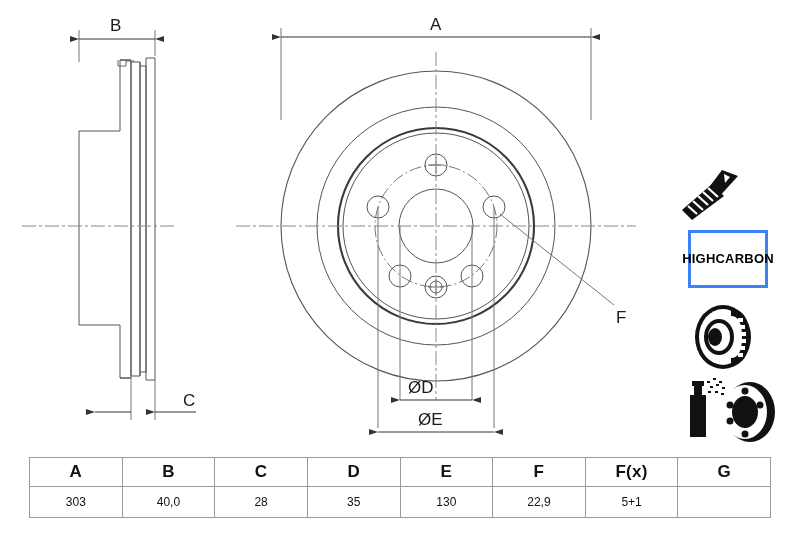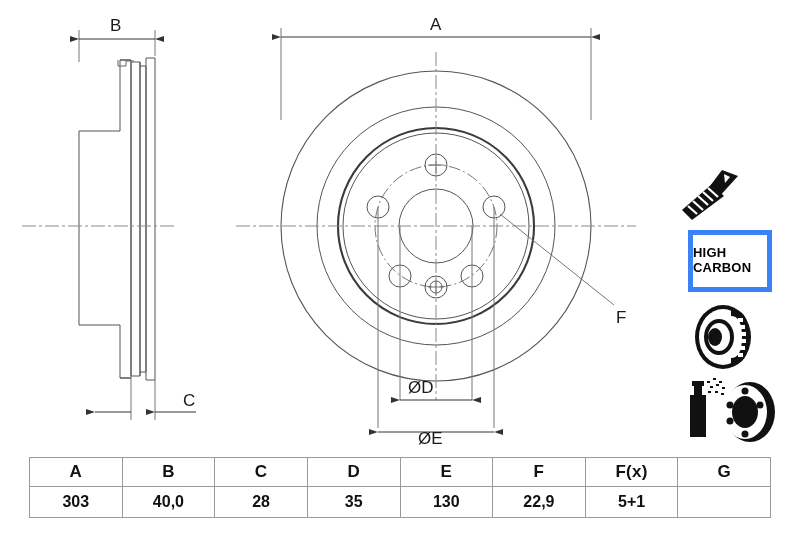--- a/index.html
+++ b/index.html
@@ -41,42 +41,42 @@
     color: #111111;
   }
   .spec-table tr.head td {
     height: 26px;
     font-size: 17px;
     font-weight: bold;
     letter-spacing: .3px;
   }
   .spec-table tr.vals td {
     height: 28px;
-    font-size: 16px;
-    font-weight: bold;
+    font-size: 12px;
+    font-weight: normal;
   }
   
   .icon-col {
     position: absolute;
     left: 672px;
     top: 160px;
     width: 120px;
     height: 290px;
   }
   .hc-box {
     position: absolute;
     left: 16px;
     top: 70px;
     width: 74px;
     height: 52px;
-    border: 5px solid #3b82f6;
+    border: 3px solid #3b82f6;
     background: #ffffff;
     display: flex;
-    flex-direction: column;
-    align-items: flex-start;
+    flex-direction: row;
+    align-items: center;
     justify-content: center;
     line-height: 1.12;
   }
   .hc-box span {
     font-size: 13px;
     font-weight: bold;
     color: #000000;
     letter-spacing: .2px;
   }
   .dim-label {
@@ -256,21 +256,21 @@
         <circle cx="57" cy="59" r="3.5"></circle>
       </g>
     </g>
   </svg>
 
   <div class="dim-label" style="left:110px; top:16px;">B</div>
   <div class="dim-label" style="left:430px; top:15px;">A</div>
   <div class="dim-label" style="left:183px; top:391px;">C</div>
   <div class="dim-label" style="left:616px; top:308px;">F</div>
   <div class="dim-label" style="left:408px; top:378px;">ØD</div>
-  <div class="dim-label" style="left:418px; top:410px;margin-top:19px;">ØE</div>
+  <div class="dim-label" style="left:418px; top:410px;">ØE</div>
 
   <div class="icon-col">
     <div class="hc-box">
       <span>HIGH</span>
       <span>CARBON</span>
     </div>
   </div>
 
   <table class="spec-table">
     <tbody>

